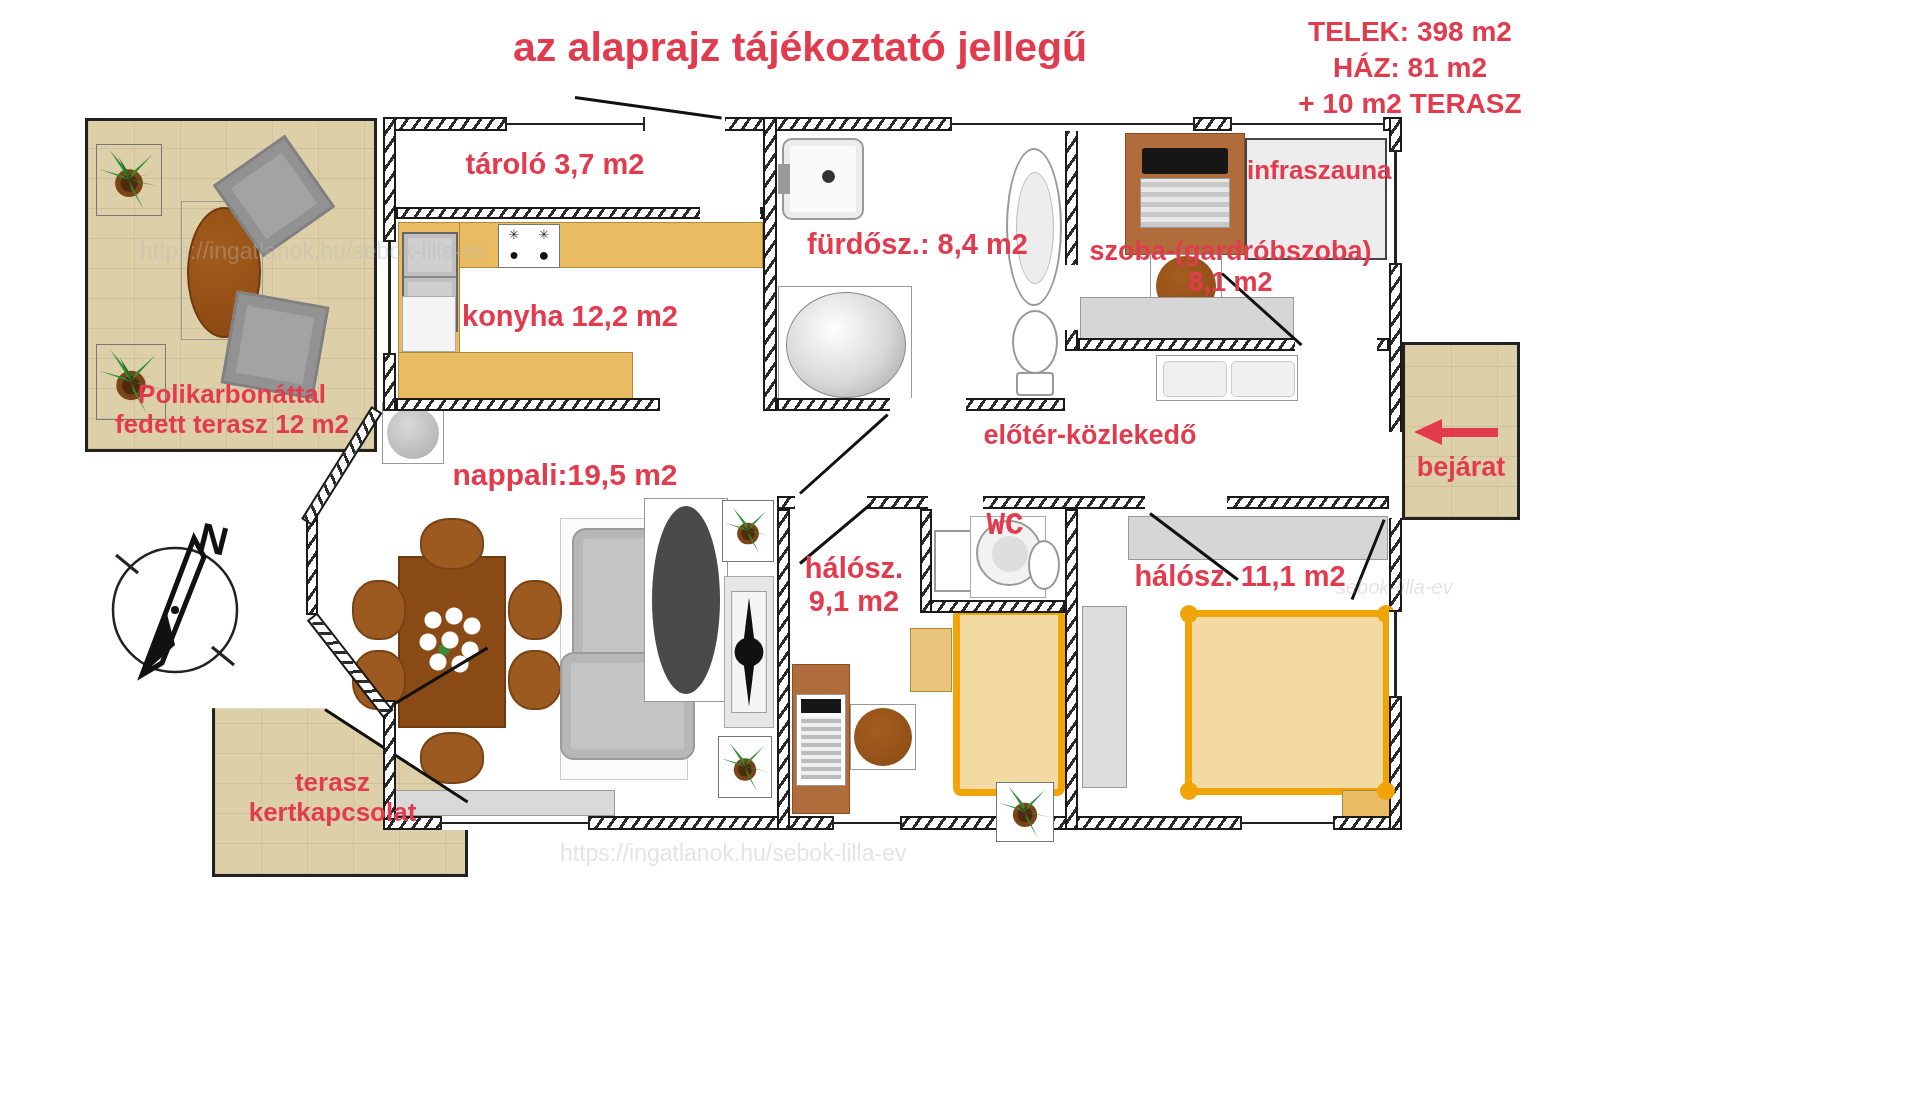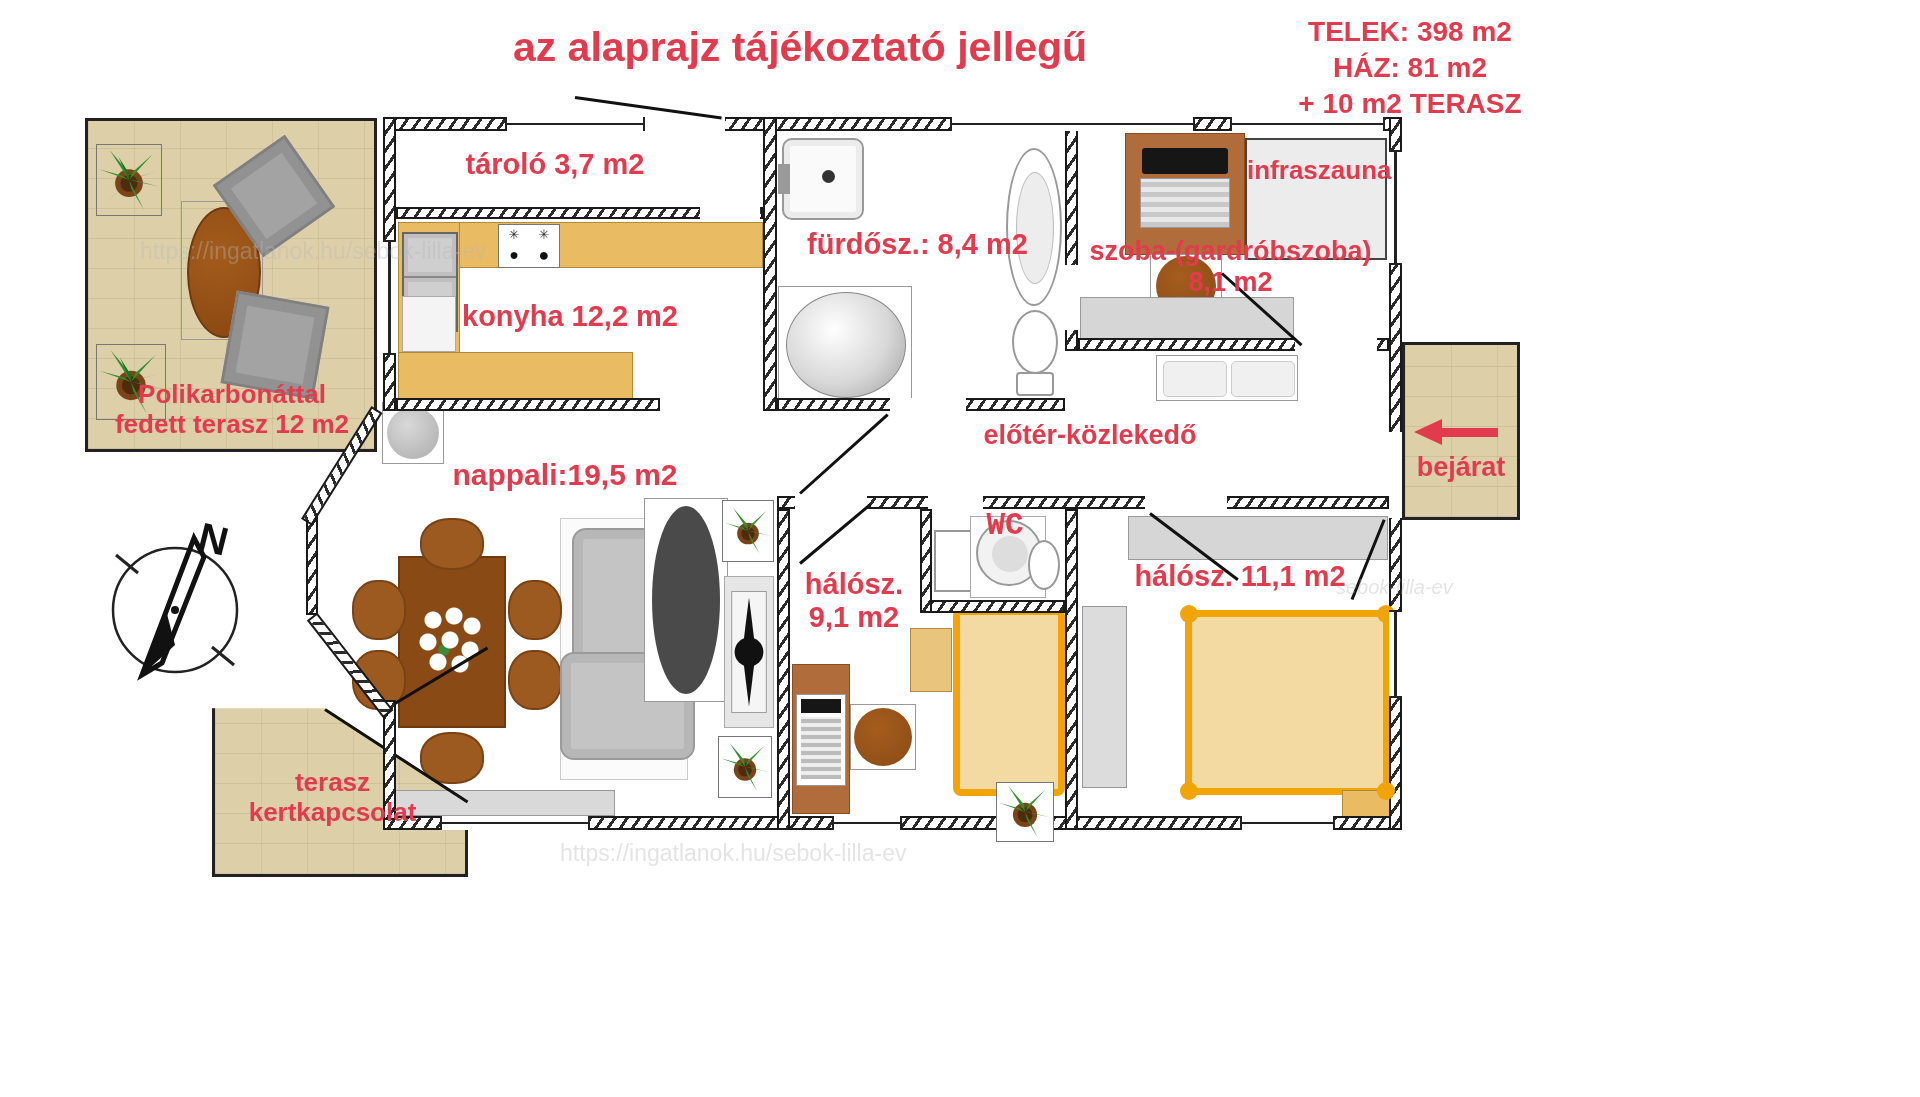--- a/index.html
+++ b/index.html
@@ -260,21 +260,21 @@
   <div class="rlabel" style="left:930px;top:420px;width:320px;font-size:27px;">
     <div>előtér-közlekedő</div>
   </div>
   <div style="position:absolute;left:934px;top:530px;width:40px;height:62px;background:#fff;border:2px solid #999;box-sizing:border-box;z-index:1;"></div>
   <div style="position:absolute;left:970px;top:516px;width:76px;height:82px;background:#fff;border:1px solid #aaa;box-sizing:border-box;z-index:1;"></div>
   <div style="position:absolute;left:976px;top:520px;width:66px;height:66px;border-radius:50%;background:#f2f2f2;border:2px solid #999;box-sizing:border-box;z-index:1;"></div>
   <div style="position:absolute;left:992px;top:536px;width:36px;height:36px;border-radius:50%;background:#ddd;z-index:1;"></div>
   <div style="position:absolute;left:1028px;top:540px;width:32px;height:50px;border-radius:50%;background:#fff;border:2px solid #999;box-sizing:border-box;z-index:1;"></div>
   <div class="rlabel" style="left:950px;top:508px;width:110px;font-size:31px;z-index:7;font-family:Liberation Mono, monospace;">WC</div>
 
-  <div class="rlabel" style="left:788px;top:552px;width:132px;font-size:29px;margin-top:16px;">
+  <div class="rlabel" style="left:788px;top:552px;width:132px;font-size:29px;">
     <div>hálósz.</div>
     <div>9,1 m2</div>
   </div>
   <div class="bed" style="left:953px;top:608px;width:112px;height:188px;"></div>
   <div class="gold" style="left:910px;top:628px;width:42px;height:64px;background:#e9c47c;"></div>
   <div style="position:absolute;left:792px;top:664px;width:58px;height:150px;background:#b06c3a;border:1px solid #8a4d22;box-sizing:border-box;z-index:1;"></div>
   <div style="position:absolute;left:796px;top:694px;width:50px;height:92px;background:#fff;border:1px solid #999;box-sizing:border-box;z-index:2;">
     <div style="position:absolute;left:4px;top:4px;width:40px;height:14px;background:#161616;"></div>
     <div style="position:absolute;left:4px;top:22px;width:40px;height:62px;
          background:repeating-linear-gradient(0deg,#bbb 0 4px,#eee 4px 8px);"></div>

